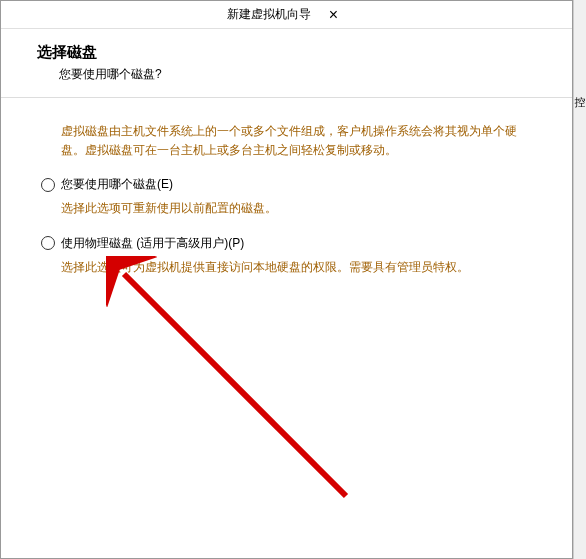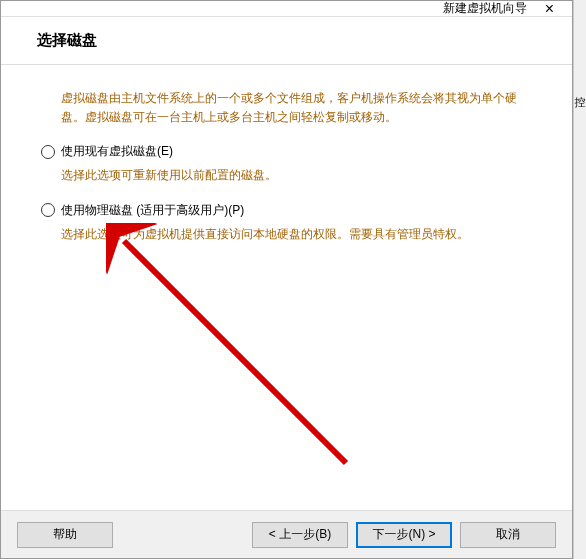--- a/index.html
+++ b/index.html
@@ -14,24 +14,24 @@
     .window {
       width: 573px;
       height: 559px;
       background: #ffffff;
       border: 1px solid #999;
       position: relative;
       display: flex;
       flex-direction: column;
     }
     .titlebar {
-      height: 16px;
-      display: flex;
-      align-items: center;
-      justify-content: flex-end;
+      height: 28px;
+      display: flex;
+      align-items: center;
+      justify-content: center;
       padding-left: 10px;
       border-bottom: 1px solid #e0e0e0;
     }
     .titlebar-title {
       font-size: 12px;
       color: #000;
     }
     .close-btn {
       width: 45px;
       height: 32px;
@@ -162,32 +162,33 @@
 <div class="window">
   <div class="titlebar">
     <span class="titlebar-title">新建虚拟机向导</span>
     <div class="close-btn">
       <span>×</span>
     </div>
   </div>
 
   <div class="header">
     <div class="header-title">选择磁盘</div>
+    <div class="header-sub">您要使用哪个磁盘?</div>
   </div>
 
   <div class="content">
 
     <div class="radio-option">
       <div class="radio-desc">虚拟磁盘由主机文件系统上的一个或多个文件组成，客户机操作系统会将其视为单个硬盘。虚拟磁盘可在一台主机上或多台主机之间轻松复制或移动。</div>
     </div>
 
     <div class="radio-option">
       <div class="radio-row">
         <span class="radio"></span>
-        <span class="radio-label">使用现有虚拟磁盘(E)</span>
+        <span class="radio-label">您要使用哪个磁盘(E)</span>
       </div>
       <div class="radio-desc">选择此选项可重新使用以前配置的磁盘。</div>
     </div>
 
     <div class="radio-option">
       <div class="radio-row">
         <span class="radio"></span>
         <span class="radio-label">使用物理磁盘 (适用于高级用户)(P)</span>
       </div>
       <div class="radio-desc">选择此选项可为虚拟机提供直接访问本地硬盘的权限。需要具有管理员特权。</div>
@@ -196,32 +197,17 @@
     <svg class="arrow-svg" width="260" height="260">
       <defs>
         <marker id="ah" markerWidth="12" markerHeight="12" refX="2" refY="6" orient="auto">
           <path d="M0,0 L12,6 L0,12 L3,6 Z" fill="#d40000"></path>
         </marker>
       </defs>
       <line x1="240" y1="240" x2="18" y2="18" stroke="#d40000" stroke-width="6" marker-end="url(#ah)"></line>
     </svg>
   </div>
 
-  <div class="footer">
-    <button class="btn">
-        <span>帮助</span>
-      </button>
-    <div class="spacer"></div>
-    <button class="btn">
-        <span>&lt; 上一步(B)</span>
-      </button>
-    <button class="btn default">
-        <span>下一步(N) &gt;</span>
-      </button>
-    <button class="btn">
-        <span>取消</span>
-      </button>
-  </div>
 </div>
 
 <div class="side-strip">
   <span>控</span>
 </div>
 
 </body></html>

